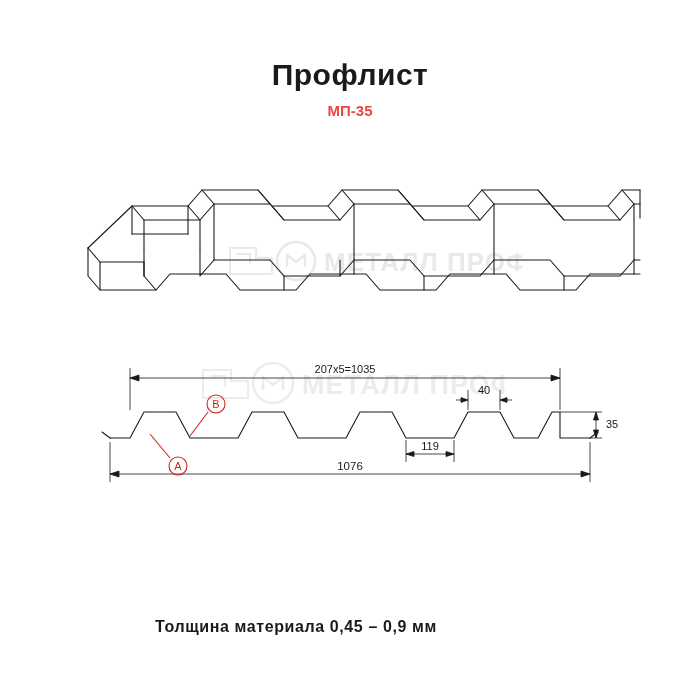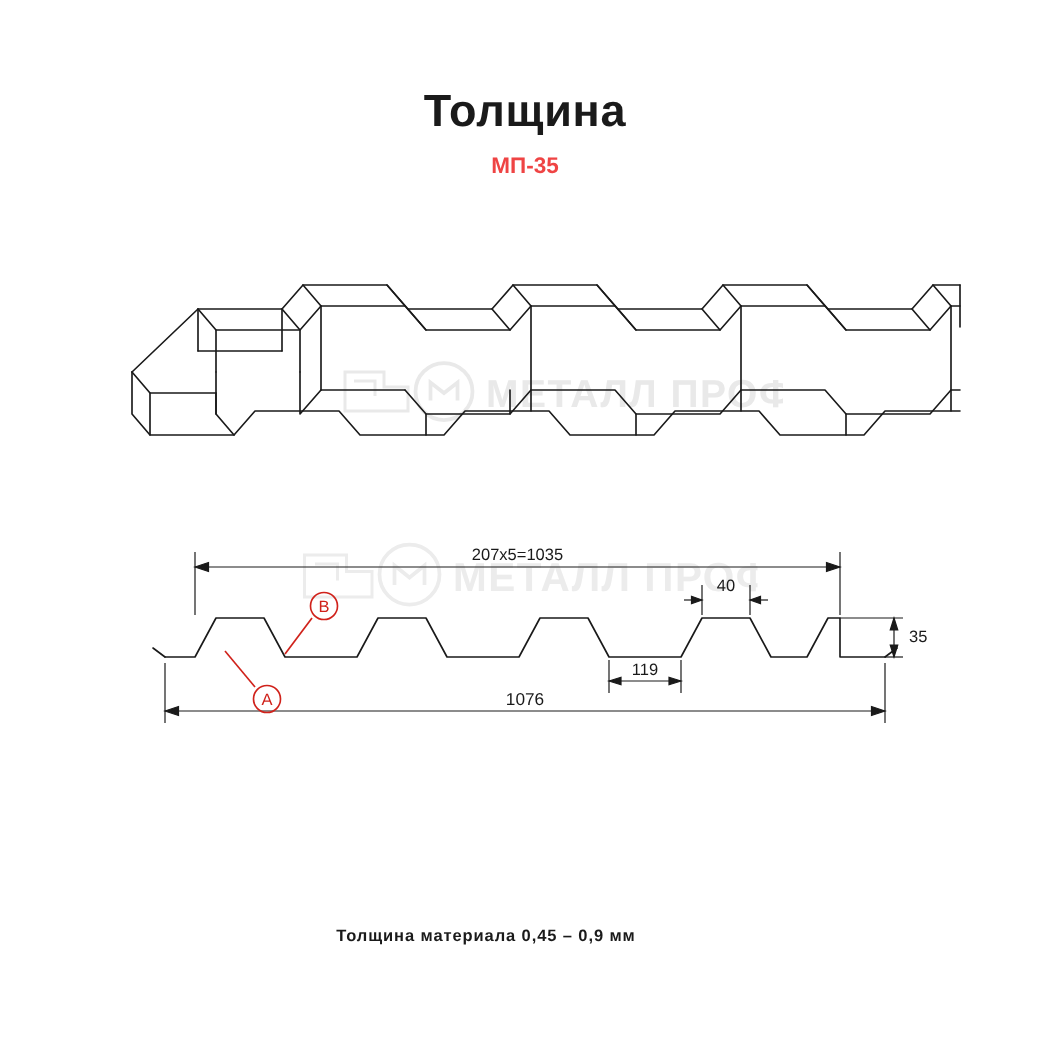--- a/index.html
+++ b/index.html
@@ -40,25 +40,24 @@
     font-size: 15px;
     font-weight: bold;
     color: #ef4444;
   }
   .footer-note {
     position: absolute;
     top: 618px;
     left: 0;
     width: 592px;
     text-align: center;
-    font-size: 11px;
+    font-size: 16px;
     font-weight: bold;
     letter-spacing: 0.6px;
     color: #1a1a1a;
-    padding-left: 28px;
   }
   .iso-wrap {
     position: absolute;
     top: 150px;
     left: 40px;
     width: 620px;
     height: 180px;
   }
   .section-wrap {
     position: absolute;
@@ -74,21 +73,21 @@
     opacity: 1;
   }
   .wm1 { top: 228px; left: 222px; }
   .wm2 { top: 348px; left: 195px; }
 </style>
 </head>
 <body>
 
 <div class="page">
 
-  <div class="title">Толщина</div>
+  <div class="title">Профлист</div>
   <div class="subtitle">МП-35</div>
 
   <div class="wm wm1">
     <svg width="300" height="72" viewBox="0 0 300 72">
       <g fill="none" stroke="#e9e9e9" stroke-width="2">
         <path d="M8 46 L8 20 L34 20 L34 30 L50 30 L50 46 Z"></path>
         <path d="M14 26 L28 26 L28 36"></path>
       </g>
       <circle cx="74" cy="33" r="19" fill="none" stroke="#e9e9e9" stroke-width="2.5"></circle>
       <path d="M65 39 L65 27 L74 34 L83 27 L83 39" fill="none" stroke="#e9e9e9" stroke-width="2.5"></path>

